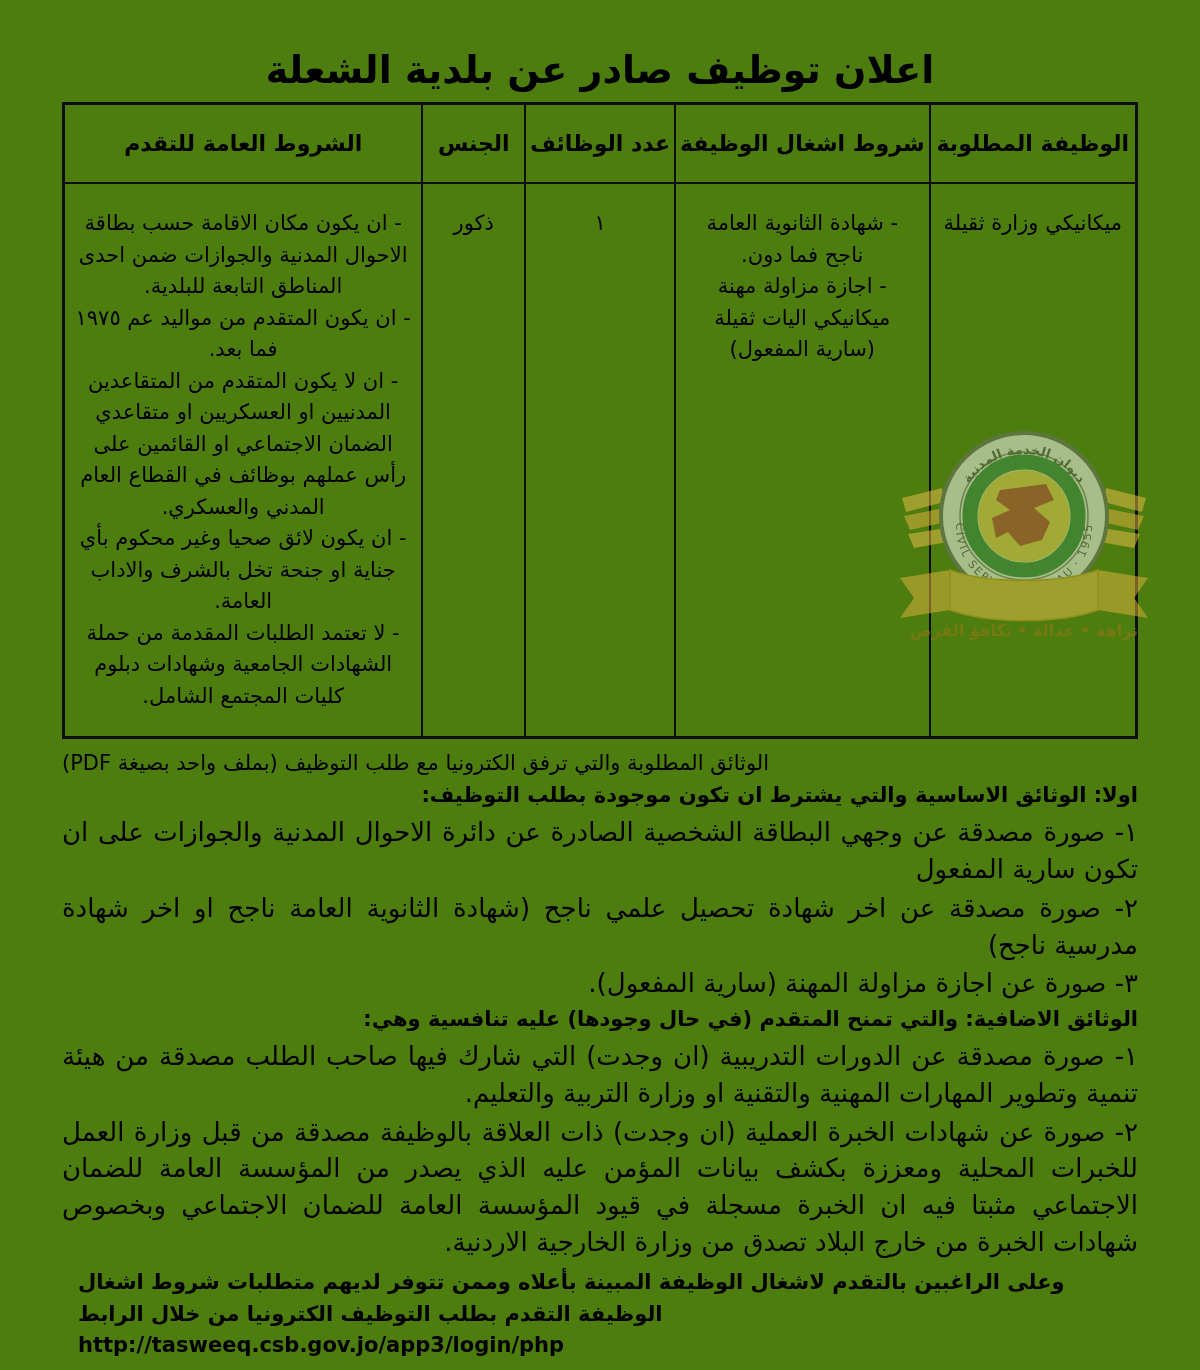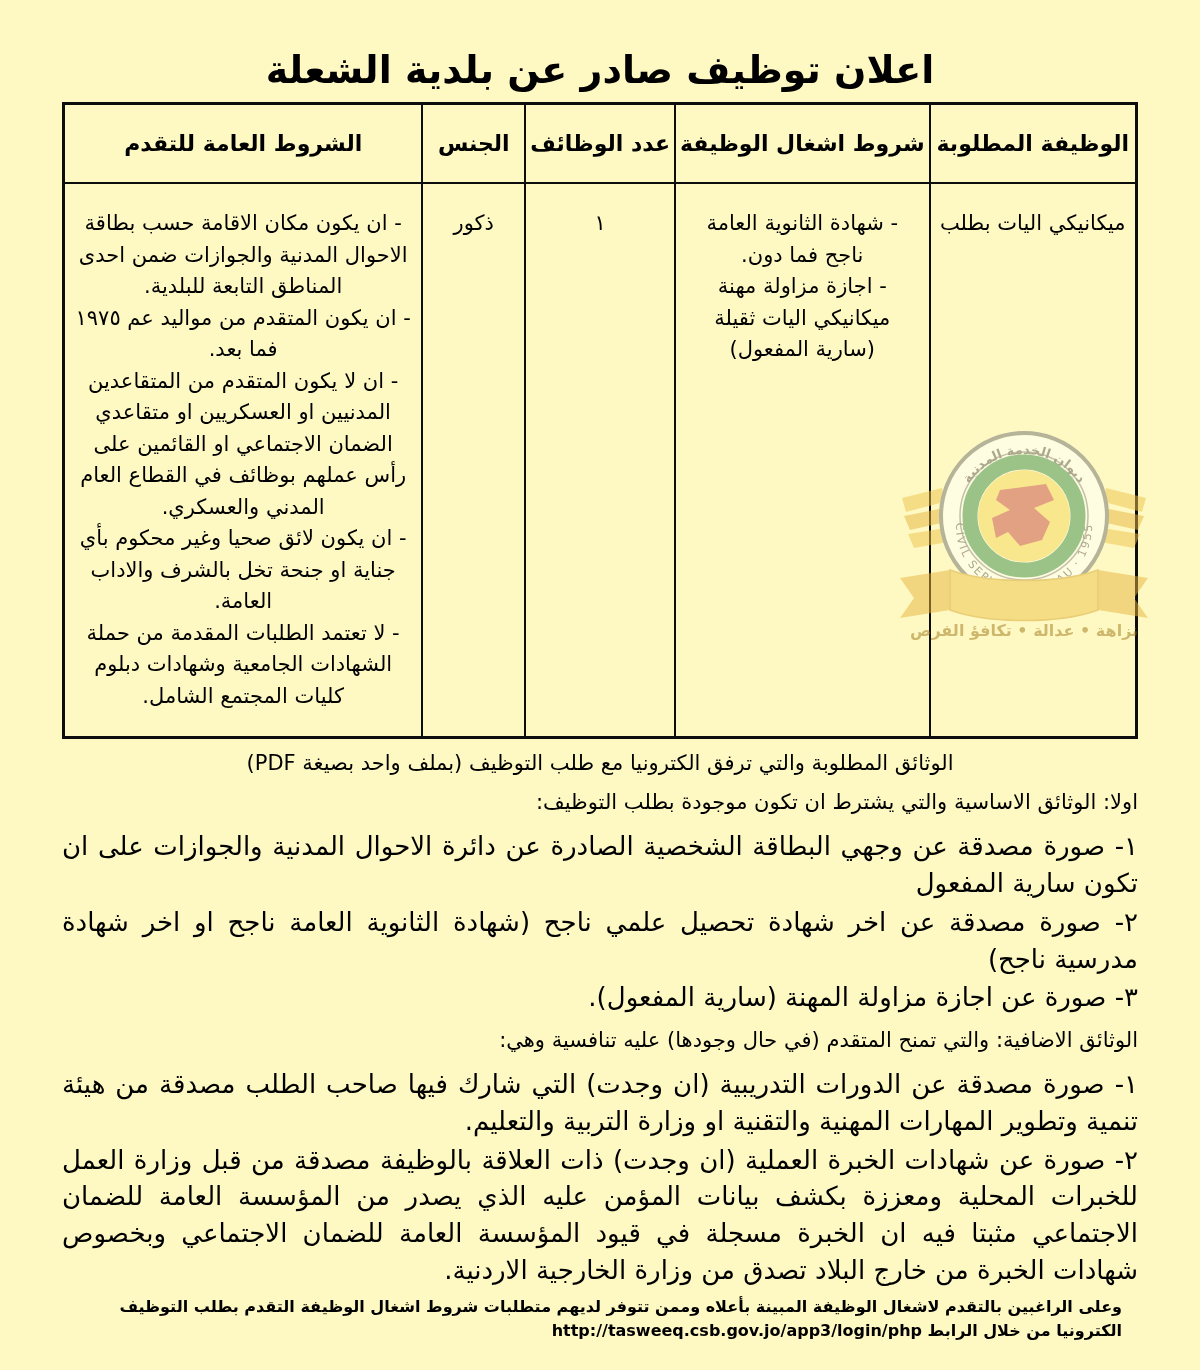--- a/index.html
+++ b/index.html
@@ -2,21 +2,21 @@
 <html lang="ar" dir="rtl"><head>
 <meta charset="utf-8">
 <style>
   * { box-sizing: border-box; }
   html,body { margin:0; padding:0; background:#e8e8e8; }
   body { font-family:"DejaVu Sans", sans-serif; color:#000; }
   .page {
     position:relative;
     width:1200px; height:1370px;
     margin:0 auto;
-    background:#fef9c3;
+    background:#4d7c0f;
     direction:rtl;
     padding:40px 62px 24px;
     overflow:hidden;
   }
   .title {
     margin:8px 0 10px;
     text-align:center;
     font-size:38px;
     font-weight:bold;
     letter-spacing:0;
@@ -46,24 +46,24 @@
   }
   table.jobs td {
     font-size:21px;
     line-height:1.5;
     text-align:center;
     white-space:pre-line;
   }
   td.cell-job-title { text-align:right; padding-right:16px; white-space:normal; }
   td.cell-general { height:506px; padding:8px 10px; }
   td.cell-conditions { padding-top:10px; }
-  .doc-note { margin:10px 0 2px; font-size:21px; text-align:center; line-height:1.4; }
-  .sec-heading { margin:10px 0; font-size:21px; font-weight:normal; line-height:1.4; }
+  .doc-note { margin:10px 0 2px; font-size:21px; text-align:left; line-height:1.4; }
+  .sec-heading { margin:3px 0; font-size:21px; font-weight:bold; line-height:1.4; }
   .doc-item { margin:2px 0; font-size:26px; line-height:1.42; text-align:justify; }
-  .apply-par { margin:6px 16px; font-size:16px; font-weight:bold; line-height:1.5; text-align:right; }
+  .apply-par { margin:6px 16px; font-size:21px; font-weight:bold; line-height:1.5; text-align:left; }
   .disclaimer { margin:4px 0 0; font-size:21px; line-height:1.45; text-align:justify; }
   .seal {
     position:absolute;
     left:896px; top:428px;
     width:256px; height:224px;
     opacity:0.5;
     pointer-events:none;
   }
 </style>
 </head>
@@ -86,21 +86,21 @@
       <tr>
         <th>الوظيفة المطلوبة</th>
         <th>شروط اشغال الوظيفة</th>
         <th>عدد الوظائف</th>
         <th>الجنس</th>
         <th>الشروط العامة للتقدم</th>
       </tr>
     </thead>
     <tbody>
       <tr>
-        <td class="cell-job-title">ميكانيكي اليات بطلب</td>
+        <td class="cell-job-title">ميكانيكي وزارة ثقيلة</td>
         <td class="cell-conditions">- شهادة الثانوية العامة ناجح فما دون.
 - اجازة مزاولة مهنة ميكانيكي اليات ثقيلة (سارية المفعول)</td>
         <td>١</td>
         <td>ذكور</td>
         <td class="cell-general">- ان يكون مكان الاقامة حسب بطاقة الاحوال المدنية والجوازات ضمن احدى المناطق التابعة للبلدية.
 - ان يكون المتقدم من مواليد عم ١٩٧٥ فما بعد.
 - ان لا يكون المتقدم من المتقاعدين المدنيين او العسكريين او متقاعدي الضمان الاجتماعي او القائمين على رأس عملهم بوظائف في القطاع العام المدني والعسكري.
 - ان يكون لائق صحيا وغير محكوم بأي جناية او جنحة تخل بالشرف والاداب العامة.
 - لا تعتمد الطلبات المقدمة من حملة الشهادات الجامعية وشهادات دبلوم كليات المجتمع الشامل.</td>
       </tr>

